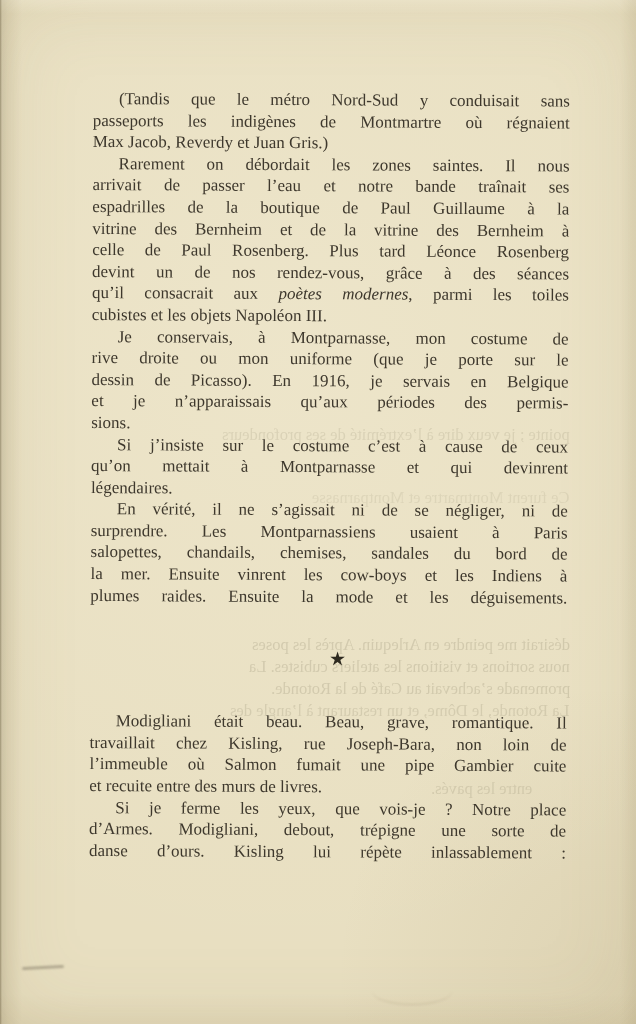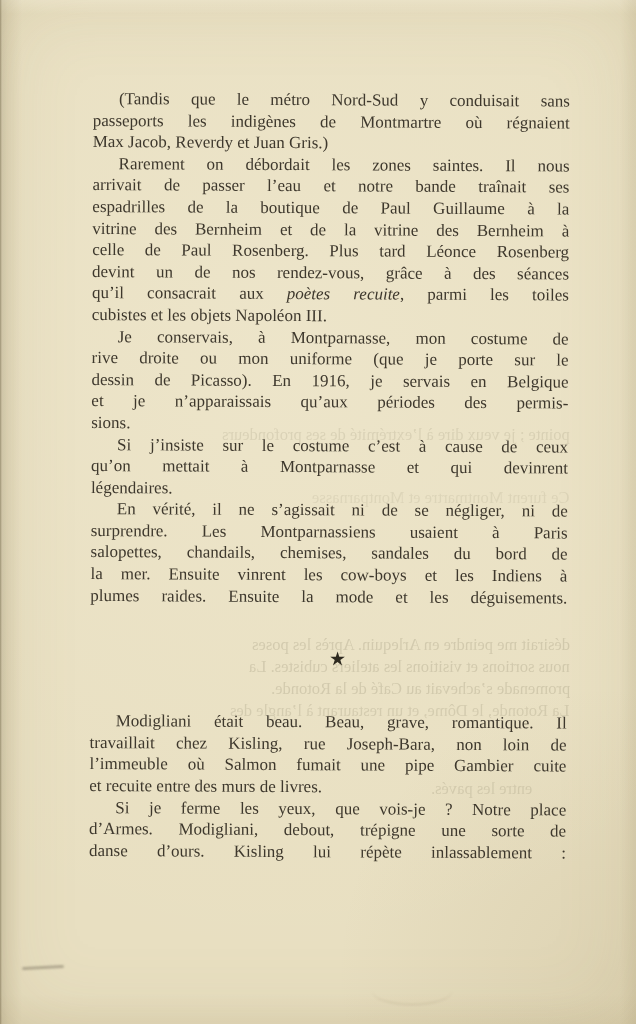--- a/index.html
+++ b/index.html
@@ -115,21 +115,21 @@
           <div class="line">passeports les indigènes de Montmartre où régnaient</div>
           <div class="line line-end">Max Jacob, Reverdy et Juan Gris.)</div>
         </div>
         <div class="para">
           <div class="line line-first">Rarement on débordait les zones saintes. Il nous</div>
           <div class="line">arrivait de passer l’eau et notre bande traînait ses</div>
           <div class="line">espadrilles de la boutique de Paul Guillaume à la</div>
           <div class="line">vitrine des Bernheim et de la vitrine des Bernheim à</div>
           <div class="line">celle de Paul Rosenberg. Plus tard Léonce Rosenberg</div>
           <div class="line">devint un de nos rendez-vous, grâce à des séances</div>
-          <div class="line">qu’il consacrait aux <i>poètes recuite</i>, parmi les toiles</div>
+          <div class="line">qu’il consacrait aux <i>poètes modernes</i>, parmi les toiles</div>
           <div class="line line-end">cubistes et les objets Napoléon III.</div>
         </div>
         <div class="para">
           <div class="line line-first">Je conservais, à Montparnasse, mon costume de</div>
           <div class="line">rive droite ou mon uniforme (que je porte sur le</div>
           <div class="line">dessin de Picasso). En 1916, je servais en Belgique</div>
           <div class="line">et je n’apparaissais qu’aux périodes des permis-</div>
           <div class="line line-end">sions.</div>
         </div>
         <div class="para">

